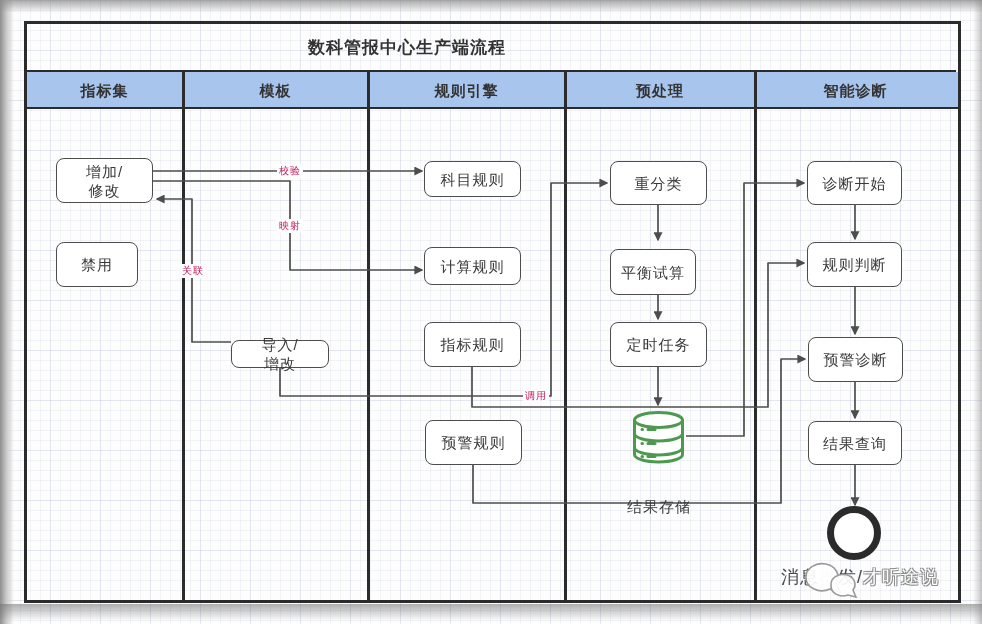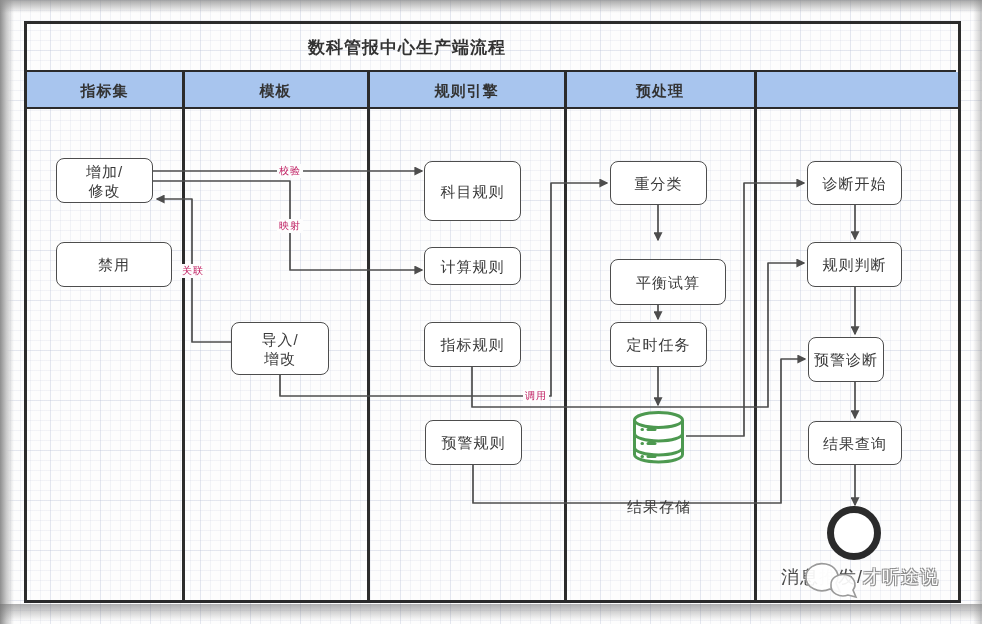--- a/index.html
+++ b/index.html
@@ -68,20 +68,21 @@
 
   <div class="lane-sep" style="left:182px"></div>
   <div class="lane-sep" style="left:367px"></div>
   <div class="lane-sep" style="left:564px"></div>
   <div class="lane-sep" style="left:754px"></div>
 
   <div class="lane-label" style="left:27px;width:155px">指标集</div>
   <div class="lane-label" style="left:184px;width:183px">模板</div>
   <div class="lane-label" style="left:369px;width:195px">规则引擎</div>
   <div class="lane-label" style="left:566px;width:188px">预处理</div>
+  <div class="lane-label" style="left:756px;width:199px">智能诊断</div>
 
   <svg class="overlay" width="982" height="624" viewBox="0 0 982 624">
     <defs>
       <marker id="arrow" viewBox="0 0 10 10" refX="8.5" refY="5" markerWidth="9" markerHeight="9" markerUnits="userSpaceOnUse" orient="auto-start-reverse">
         <path d="M0,0 L10,5 L0,10 Z" fill="#4d4d4d"></path>
       </marker>
     </defs>
     <g fill="none" stroke="#4d4d4d" stroke-width="1.7" stroke-linejoin="round">
       <path d="M153,171 L422,171" marker-end="url(#arrow)"></path>
       <path d="M153,181 L290,181 L290,270 L422,270" marker-end="url(#arrow)"></path>
@@ -119,55 +120,55 @@
 
   <span class="edge-label" style="left:290px;top:171px">校验</span>
   <span class="edge-label" style="left:290px;top:226px">映射</span>
   <span class="edge-label" style="left:193px;top:271px">关联</span>
   <span class="edge-label" style="left:536px;top:396px">调用</span>
 
   <div class="node" style="left:56px;top:158px;width:97px;height:45px">
     <div>增加/</div>
     <div>修改</div>
   </div>
-  <div class="node" style="left:56px;top:242px;width:116px;height:45px">
+  <div class="node" style="left:56px;top:242px;width:82px;height:45px">
     <div>禁用</div>
   </div>
-  <div class="node" style="left:231px;top:322px;width:98px;height:53px">
+  <div class="node" style="left:231px;top:340px;width:98px;height:28px">
     <div>导入/</div>
     <div>增改</div>
   </div>
-  <div class="node" style="left:424px;top:161px;width:97px;height:60px">
+  <div class="node" style="left:424px;top:161px;width:97px;height:36px">
     <div>科目规则</div>
   </div>
   <div class="node" style="left:424px;top:247px;width:97px;height:38px">
     <div>计算规则</div>
   </div>
   <div class="node" style="left:424px;top:322px;width:97px;height:45px">
     <div>指标规则</div>
   </div>
   <div class="node" style="left:425px;top:420px;width:97px;height:45px">
     <div>预警规则</div>
   </div>
   <div class="node" style="left:610px;top:161px;width:97px;height:44px">
     <div>重分类</div>
   </div>
-  <div class="node" style="left:610px;top:259px;width:116px;height:46px">
+  <div class="node" style="left:610px;top:249px;width:86px;height:46px">
     <div>平衡试算</div>
   </div>
   <div class="node" style="left:610px;top:322px;width:97px;height:45px">
     <div>定时任务</div>
   </div>
   <div class="node" style="left:807px;top:161px;width:95px;height:44px">
     <div>诊断开始</div>
   </div>
   <div class="node" style="left:807px;top:242px;width:95px;height:45px">
     <div>规则判断</div>
   </div>
-  <div class="node" style="left:808px;top:337px;width:76px;height:45px">
+  <div class="node" style="left:808px;top:337px;width:95px;height:45px">
     <div>预警诊断</div>
   </div>
   <div class="node" style="left:808px;top:421px;width:94px;height:44px">
     <div>结果查询</div>
   </div>
 
   <div class="store-label">结果存储</div>
 
   <div class="footer"><span>消息</span><span style="opacity:.25">推</span><span>发/</span><span class="wm">才听途说</span></div>
 

